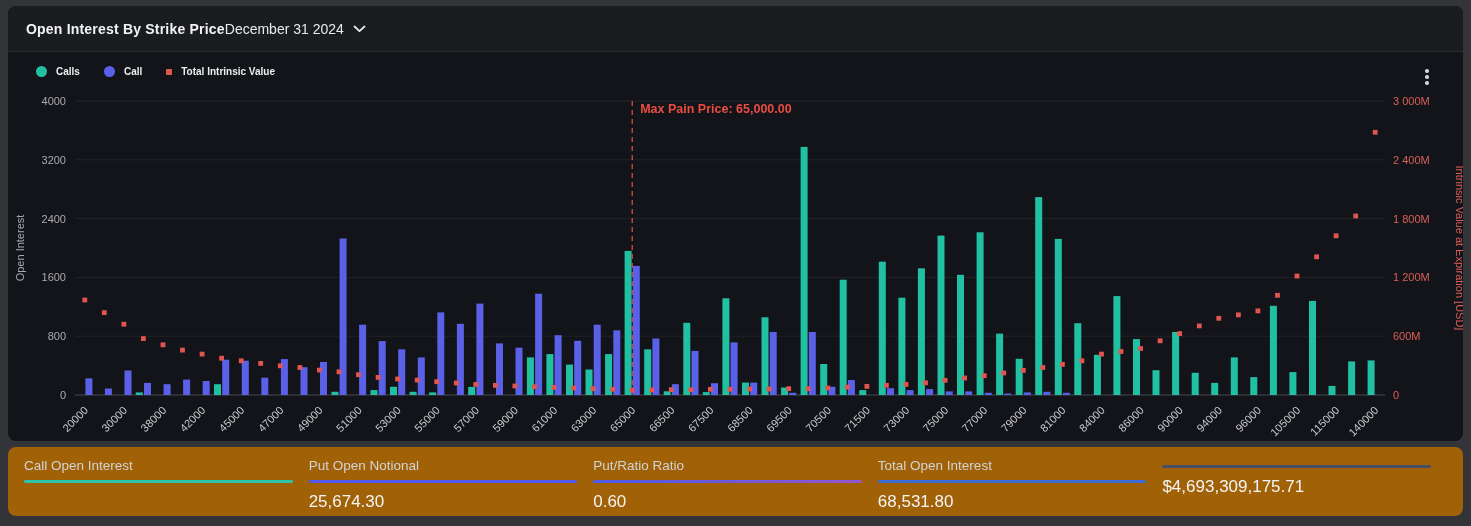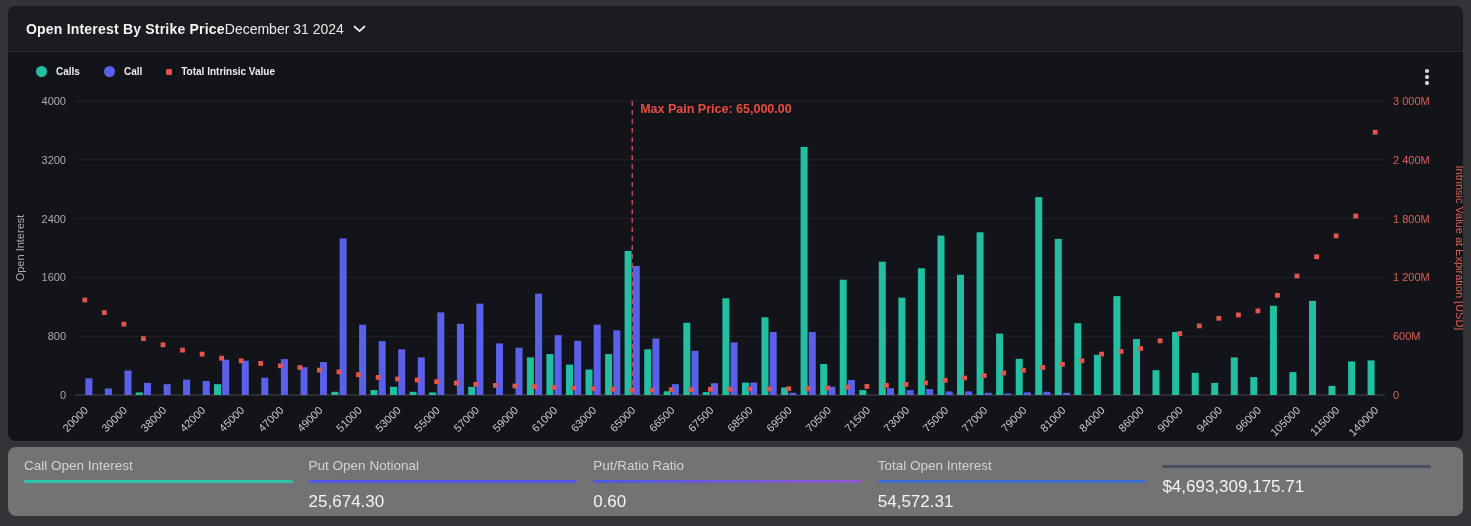--- a/index.html
+++ b/index.html
@@ -15,22 +15,22 @@
   .legend{position:absolute;top:14px;left:28px;display:flex;align-items:center;gap:24px;z-index:2;}
   .legend-item{display:flex;align-items:center;gap:9px;cursor:pointer;}
   .legend-swatch.circle{width:11px;height:11px;border-radius:50%;}
   .legend-swatch.square{width:6px;height:6px;border-radius:1px;}
   .legend-label{font-size:10px;font-weight:bold;color:#eceded;}
   .kebab{position:absolute;top:15px;right:28px;width:16px;height:20px;display:flex;
     flex-direction:column;align-items:center;justify-content:center;gap:2.6px;cursor:pointer;z-index:2;}
   .kebab i{width:3.4px;height:3.4px;border-radius:50%;background:#d0d1d3;display:block;}
   #chart-svg{position:absolute;left:0;top:0;}
   svg text{font-family:"Liberation Sans",sans-serif;}
-  #stats-card{top:447px;height:69px;background:#737373;display:flex;
-    padding:11px 16px 0 16px;box-sizing:border-box;}
+  #stats-card{top:447px;height:69px;background:#a16207;display:flex;
+    padding:11px 16px 0 16px;box-sizing:border-box;justify-content:flex-end;}
   .stat{flex:1;padding-right:16px;box-sizing:border-box;}
   .stat-label{font-size:13.5px;color:#d2d3d5;}
   .stat-line{height:3px;border-radius:2px;margin-top:7px;}
   .stat-value{font-size:17px;color:#f4f4f5;margin-top:9px;}
 </style>
 </head>
 <body>
 
 <div class="card" id="chart-card">
   <div class="card-header">
@@ -304,19 +304,19 @@
       <div class="stat-value">25,674.30</div>
     </div>
     <div class="stat">
       <div class="stat-label">Put/Ratio Ratio</div>
       <div class="stat-line" style="background: linear-gradient(90deg, rgb(77, 90, 228), rgb(146, 87, 207));"></div>
       <div class="stat-value">0.60</div>
     </div>
     <div class="stat">
       <div class="stat-label">Total Open Interest</div>
       <div class="stat-line" style="background: linear-gradient(90deg, rgb(62, 107, 211), rgb(62, 107, 211));"></div>
-      <div class="stat-value">54,572.31</div>
+      <div class="stat-value">68,531.80</div>
     </div>
     <div class="stat">
       <div class="stat-line" style="background: linear-gradient(90deg, rgb(71, 80, 101), rgb(71, 80, 101));"></div>
       <div class="stat-value">$4,693,309,175.71</div>
     </div>
   </div>
 
 </body></html>

